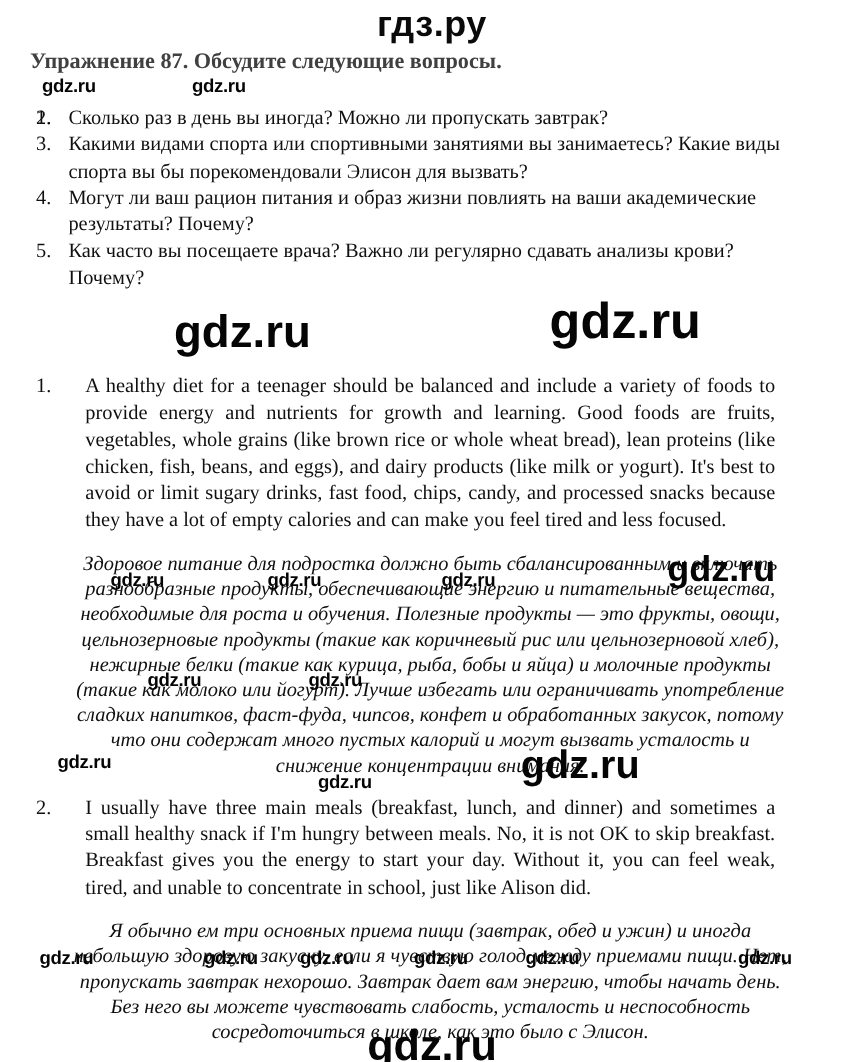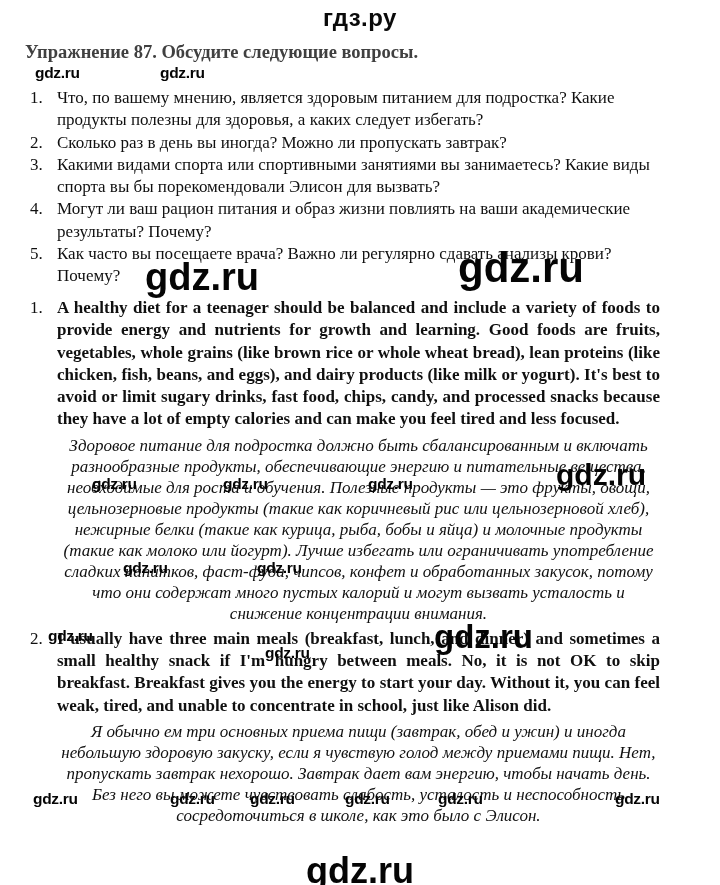--- a/index.html
+++ b/index.html
@@ -11,21 +11,21 @@
     color: #101010;
     overflow: hidden;
     font-family: "Liberation Serif", serif;
   }
   .site-header {
     position: absolute;
     top: 4px; left: 0; right: 0;
     text-align: center;
     font-family: "Liberation Sans", sans-serif;
     font-weight: bold;
-    font-size: 24px;
+    font-size: 30px;
     letter-spacing: 0.5px;
     color: #0a0a0a;
   }
   .exercise-title {
     position: absolute;
     top: 42px; left: 25px;
     font-weight: bold;
     font-size: 18.5px;
     color: #404040;
     white-space: nowrap;
@@ -39,21 +39,21 @@
   }
   .q-item, .answer { position: relative; padding-left: 27px; }
   .q-num, .a-num { position: absolute; left: 0; top: 0; }
   .answers {
     position: absolute;
     top: 297px; left: 30px;
     width: 630px;
     font-size: 17px;
     line-height: 22.3px;
   }
-  .answer .eng { margin: 0; text-align: justify; font-weight: bold; }
+  .answer .eng { margin: 14px; text-align: justify; }
   .answer .rus { margin: 4px; font-style: italic; line-height: 21px; text-align: center; }
   .wm {
     position: absolute;
     font-family: "Liberation Sans", sans-serif;
     font-weight: bold;
     color: #050505;
     white-space: nowrap;
   }
   .wm-s { font-size: 15.5px; letter-spacing: -0.3px; }
   .wm-footer {
@@ -75,21 +75,20 @@
   <div class="site-header">гдз.ру</div>
 
   <div class="exercise-title">Упражнение 87. Обсудите следующие вопросы.</div>
 
   <span class="wm wm-s" style="left:35px;  top:64px;">gdz.ru</span>
   <span class="wm wm-s" style="left:160px; top:64px;">gdz.ru</span>
 
   <div class="questions">
     <div class="q-item">
       <span class="q-num">1.</span>
-      <span>Что, по вашему мнению, является здоровым питанием для подростка? Какие продукты полезны для здоровья, а каких следует избегать?</span>
     </div>
     <div class="q-item">
       <span class="q-num">2.</span>
       <span>Сколько раз в день вы иногда? Можно ли пропускать завтрак?</span>
     </div>
     <div class="q-item">
       <span class="q-num">3.</span>
       <span>Какими видами спорта или спортивными занятиями вы занимаетесь? Какие виды спорта вы бы порекомендовали Элисон для вызвать?</span>
     </div>
     <div class="q-item">

